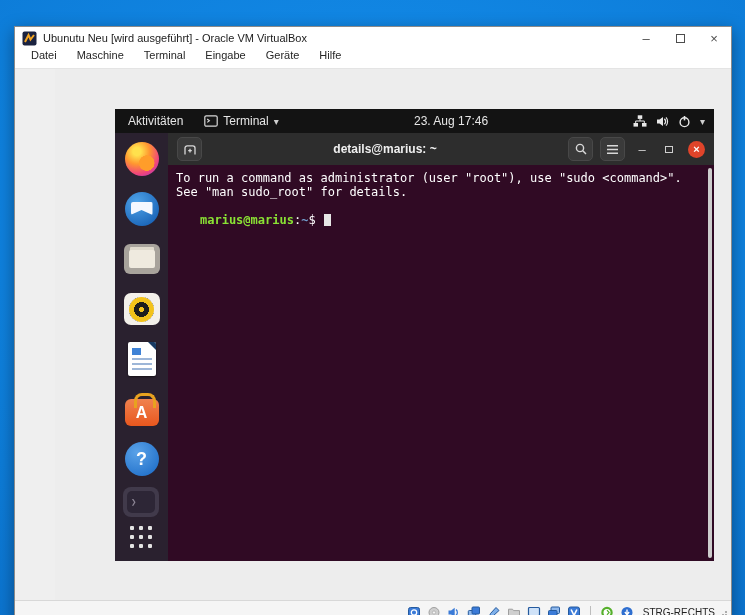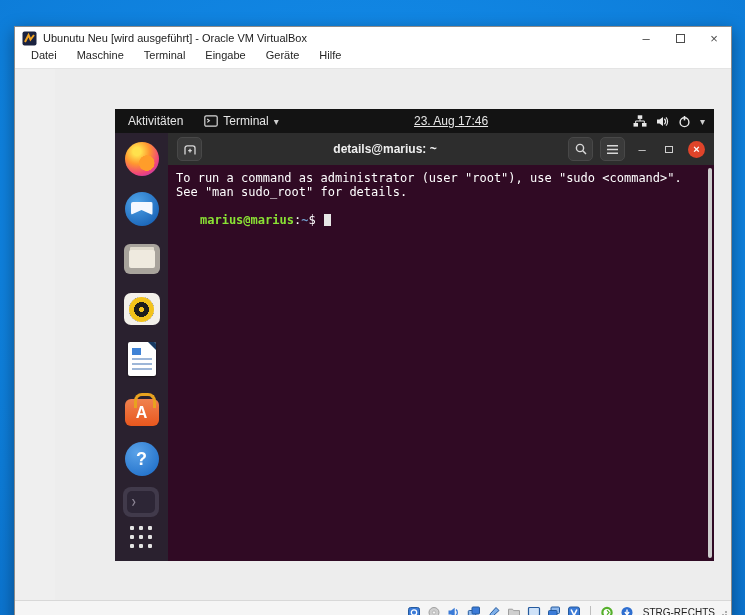--- a/index.html
+++ b/index.html
@@ -21,21 +21,21 @@
   .client { position:absolute; left:0; top:42px; right:0; bottom:23px; background:#ededed;margin-left:40px; }
 
   
   .vm-screen { position:absolute; left:60px; top:40px; width:599px; height:452px; background:#000; }
 
   .gnome-topbar { position:relative; height:24px; background:#131313; color:#e6e6e6; font-size:12px;
     display:flex; align-items:center; }
   .activities { padding:0 13px; }
   .app-menu { display:flex; align-items:center; gap:5px; padding:0 8px; }
   .chev { font-size:10px; color:#cfcfcf; }
-  .clock { position:absolute; left:299px; top:0; height:24px; display:flex; align-items:center;text-decoration:underline; }
+  .clock { position:absolute; left:299px; top:0; height:24px; display:flex; align-items:center; }
   .sys-icons { margin-left:auto; display:flex; align-items:center; gap:9px; padding-right:9px; }
 
   .screen-body { display:flex; height:428px; }
 
   
   .dock { position:relative; width:53px; background:#2a212f; display:flex; flex-direction:column;
     align-items:center; padding-top:8px; gap:14px; }
   .dock-cell { width:36px; height:36px; display:flex; align-items:center; justify-content:center; flex:0 0 auto; }
   .ic-firefox { width:34px; height:34px; border-radius:50%;
     background: radial-gradient(circle at 64% 62%, #ff9d2a 0 25%, rgba(0,0,0,0) 26%),

